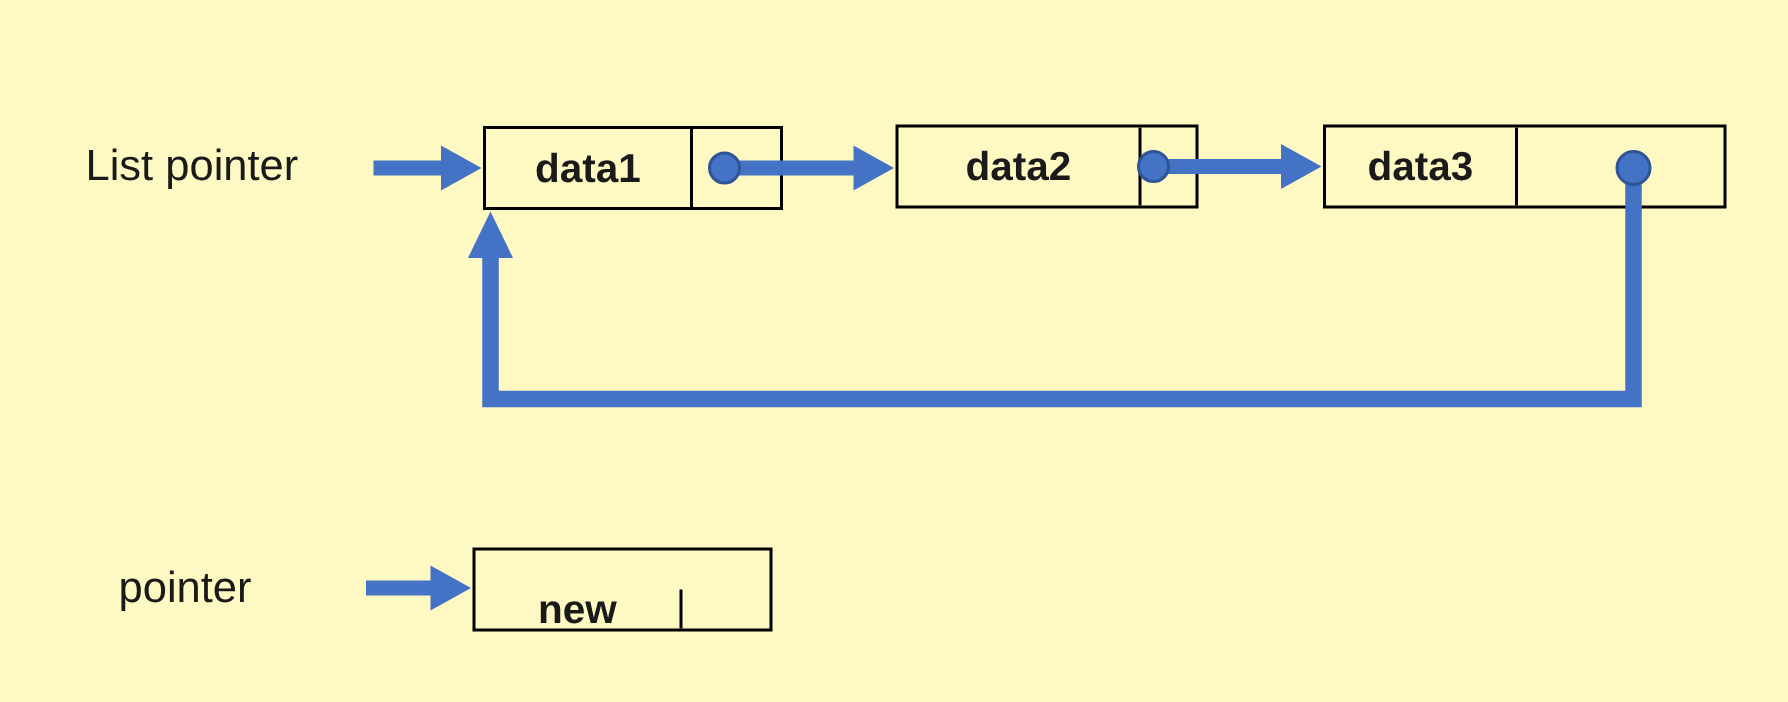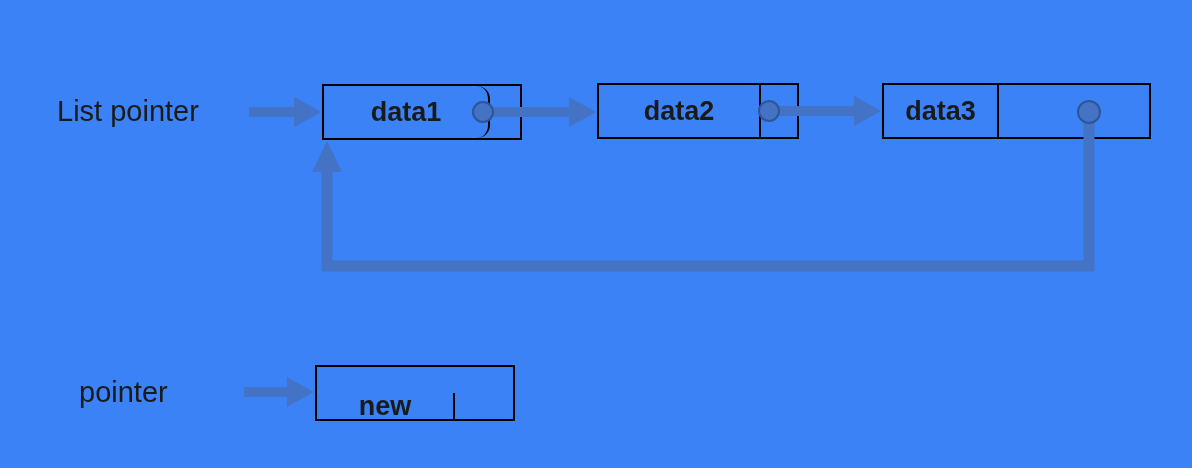--- a/index.html
+++ b/index.html
@@ -5,21 +5,21 @@
   html, body {
     margin: 0;
     padding: 0;
     background: #ffffff;
     font-family: "Liberation Sans", "DejaVu Sans", sans-serif;
   }
   #canvas {
     position: relative;
     width: 1192px;
     height: 468px;
-    background: #3b82f6;
+    background: #fef9c3;
     overflow: hidden;
     text-align: right;
   }
   
   .node {
     position: absolute;
     display: flex;
     border: 2px solid var(--box-border, #000);
     background: transparent;
     box-sizing: border-box;
@@ -32,25 +32,25 @@
     border-right: 2px solid var(--box-border, #000);
     box-sizing: border-box;
     font-weight: bold;
     font-size: 27px;
     color: var(--text, #1a1a1a);
   }
   .node .pointer-cell {
     flex: 1;
   }
   #node-data1 { left: 322px; top: 84px;  width: 200px; height: 56px; }
-  #node-data1 .data-cell { width: 166px; border-radius: 13px; }
+  #node-data1 .data-cell { width: 138px; }
   #node-data2 { left: 597px; top: 83px;  width: 202px; height: 56px; }
   #node-data2 .data-cell { width: 162px; }
   #node-data3 { left: 882px; top: 83px;  width: 269px; height: 56px; }
-  #node-data3 .data-cell { width: 115px; }
+  #node-data3 .data-cell { width: 128px; }
   #node-new   { left: 315px; top: 365px; width: 200px; height: 56px; }
   #node-new   .data-cell { width: 138px; margin-top: 26px; }
   
   .side-label {
     position: absolute;
     font-size: 29px;
     font-weight: 400;
     color: var(--text, #1a1a1a);
     white-space: nowrap;
     z-index: 1;

